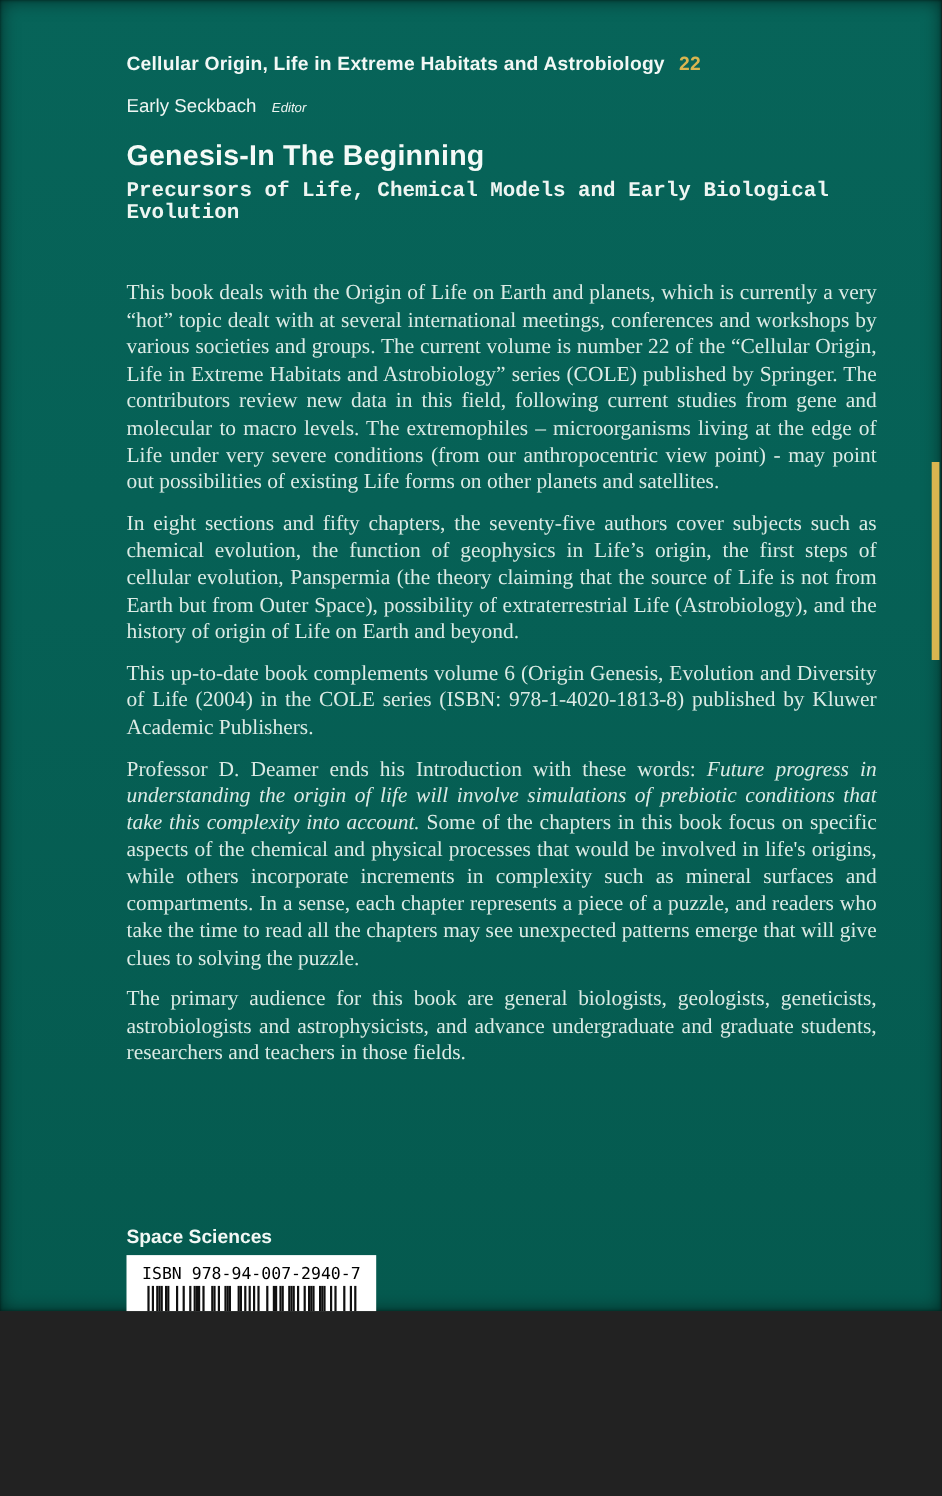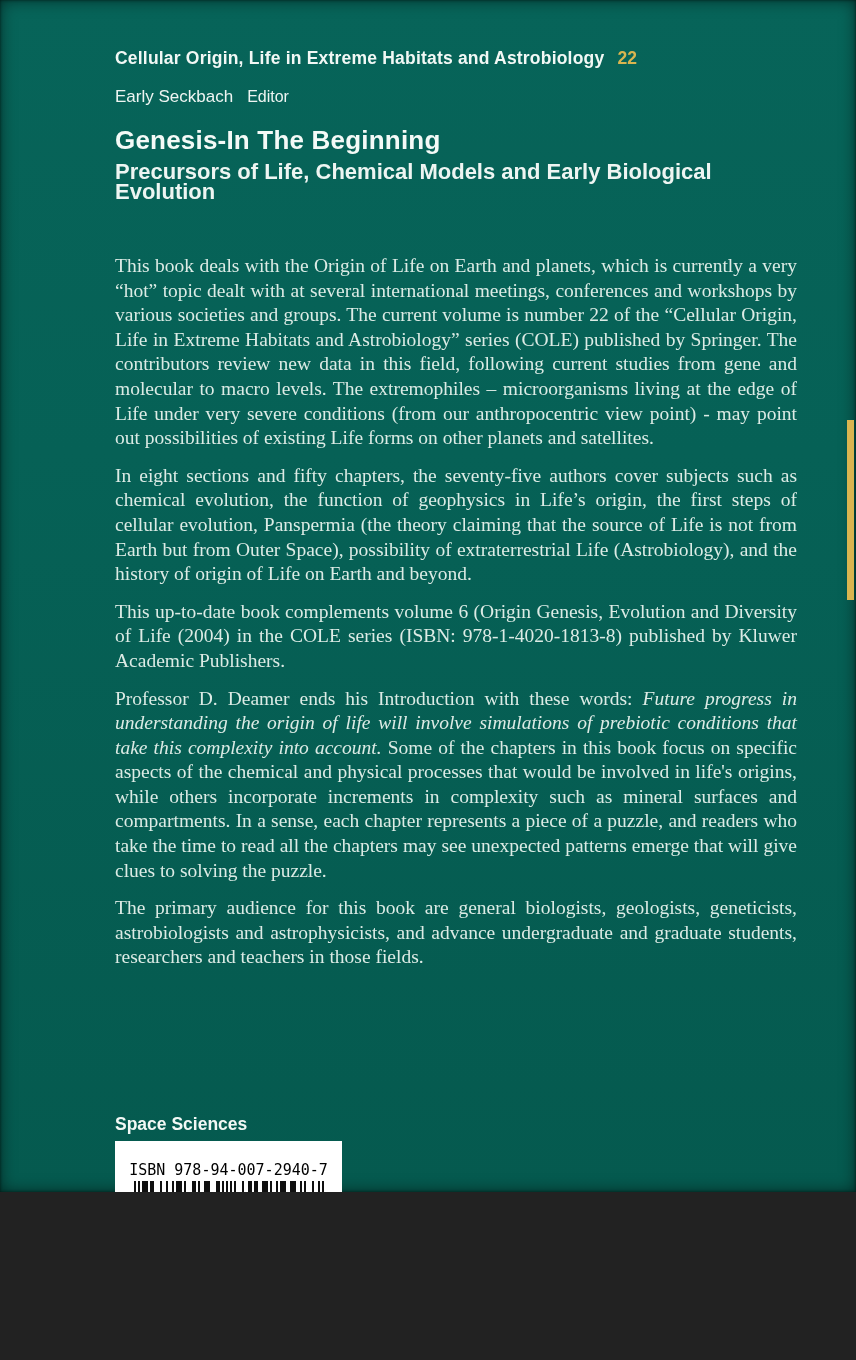--- a/index.html
+++ b/index.html
@@ -13,31 +13,31 @@
     background:linear-gradient(180deg,#076459 0%,var(--bg) 38%,#055a4f 100%);
     box-shadow:inset 0 0 16px rgba(0,0,0,.55), inset 0 0 3px rgba(0,10,8,.65);
     overflow:hidden;
     font-family:"Liberation Sans",sans-serif;
     color:var(--ink);
   }
   .content{position:absolute;left:115px;top:48px;width:682px;}
   .series-line{font-weight:bold;font-size:17.5px;line-height:20px;letter-spacing:.2px;color:#f2f8f5;}
   .series-num{color:var(--accent);margin-left:13px;}
   .author-line{margin-top:19px;font-size:17px;line-height:20px;color:#eef5f2;}
-  .editor{font-size:16px;margin-left:14px;}
+  .editor{font-style:italic;font-size:12px;margin-left:14px;}
   .title{margin-top:18px;font-size:26px;line-height:30px;font-weight:bold;letter-spacing:.2px;color:#f4faf7;}
-  .subtitle{margin-top:7px;font-size:22px;line-height:20px;font-weight:600;color:#eef5f2;}
+  .subtitle{margin-top:7px;font-size:19px;line-height:20px;font-weight:600;color:#eef5f2;font-family:Liberation Mono, monospace;}
   .paras{margin-top:52px;font-family:"Liberation Serif",serif;font-size:19.5px;line-height:24.6px;text-align:justify;color:#dcebe5;}
   .paras p{margin-bottom:13px;}
   .paras .em{font-style:italic;}
   .gold-mark{position:absolute;right:2px;top:420px;width:7px;height:180px;background:var(--accent);}
   .footer{position:absolute;left:115px;top:1114px;width:400px;}
   .category{font-weight:bold;font-size:17.5px;line-height:20px;color:#f2f8f5;}
   .bc-panel{margin-top:7px;width:227px;height:125px;background:var(--panel);}
-  .isbn{padding-top:20px;text-align:center;font-family:"DejaVu Sans Mono",monospace;font-size:15px;line-height:18px;color:#000;}
+  .isbn{padding-top:8px;text-align:center;font-family:"DejaVu Sans Mono",monospace;font-size:15px;line-height:18px;color:#000;}
   .bars-wrap{position:relative;width:190px;height:92px;margin:2px auto 0;}
   .bar{position:absolute;top:0;width:2px;height:70px;background:var(--bar);}
   .bar.guard{height:78px;}
   .bc-digit{position:absolute;top:70px;height:22px;font-family:"DejaVu Sans Mono",monospace;font-size:20px;line-height:22px;color:#000;}
   .bc-d-left{left:-16px;}
   .bc-d-mid{left:4px;width:86px;text-align:center;}
   .bc-d-right{left:102px;width:86px;}
   .springer-row{margin-top:9px;display:flex;align-items:center;}
   .play{width:0;height:0;border-left:12px solid #fff;border-top:8px solid transparent;border-bottom:8px solid transparent;margin-right:9px;}
   .springer{font-weight:bold;font-size:19px;color:#fff;letter-spacing:.2px;}

